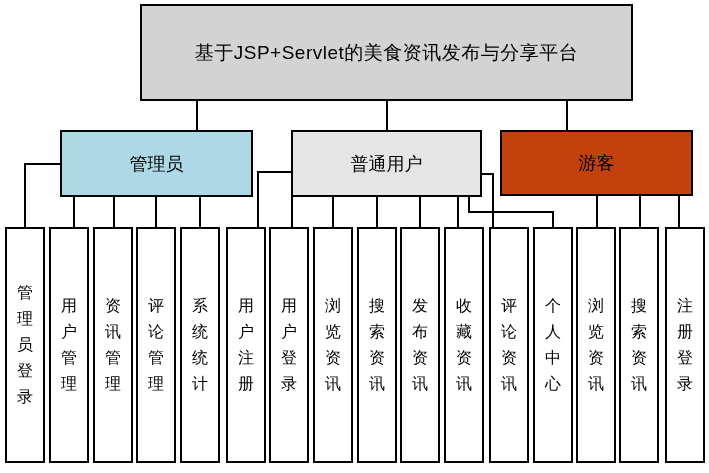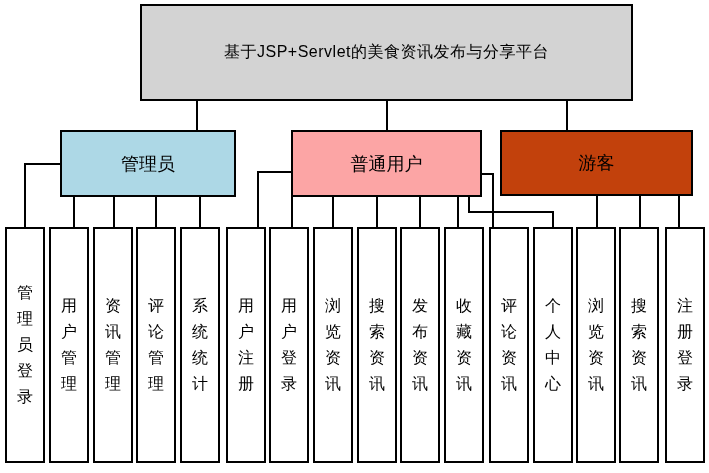--- a/index.html
+++ b/index.html
@@ -8,24 +8,24 @@
     font-family:"Liberation Sans","DejaVu Sans",sans-serif;color:#000;
     overflow:hidden;
   }
   .connectors{position:absolute;left:0;top:0;width:709px;height:473px;}
   .box{
     position:absolute;border:2px solid #000;box-sizing:border-box;
     display:flex;align-items:center;justify-content:center;
     background:#fff;
   }
   .root{left:140px;top:4px;width:493px;height:97px;}
-  .root .label{font-size:16px;letter-spacing:0.5px;}
+  .root .label{font-size:19px;letter-spacing:0.5px;}
   .actor{top:130px;height:67px;}
   .actor .label{font-size:18px;}
-  #actor-admin{left:60px;width:176px;}
+  #actor-admin{left:60px;width:193px;}
   #actor-user{left:291px;width:191px;}
   #actor-guest{left:500px;width:193px;height:66px;}
   .leaf{top:227px;width:40px;height:236px;}
   .vtext{
     white-space:pre-line;text-align:center;
     font-size:16px;line-height:26px;
   }
 </style>
 </head>
 <body>
@@ -55,21 +55,21 @@
       M679 194 V229"></path>
   </svg>
 
   <div class="box root" style="background: rgb(211, 211, 211);">
     <span class="label">基于JSP+Servlet的美食资讯发布与分享平台</span>
   </div>
 
   <div class="box actor" id="actor-admin" style="background: rgb(173, 216, 230);">
     <span class="label">管理员</span>
   </div>
-  <div class="box actor" id="actor-user" style="background: #fca5a5;">
+  <div class="box actor" id="actor-user" style="background: #e5e5e5;">
     <span class="label">普通用户</span>
   </div>
   <div class="box actor" id="actor-guest" style="background: #c2410c;">
     <span class="label">游客</span>
   </div>
 
   <div class="box leaf" style="left: 5px; background: rgb(255, 255, 255);">
       <span class="vtext">管
 理
 员

